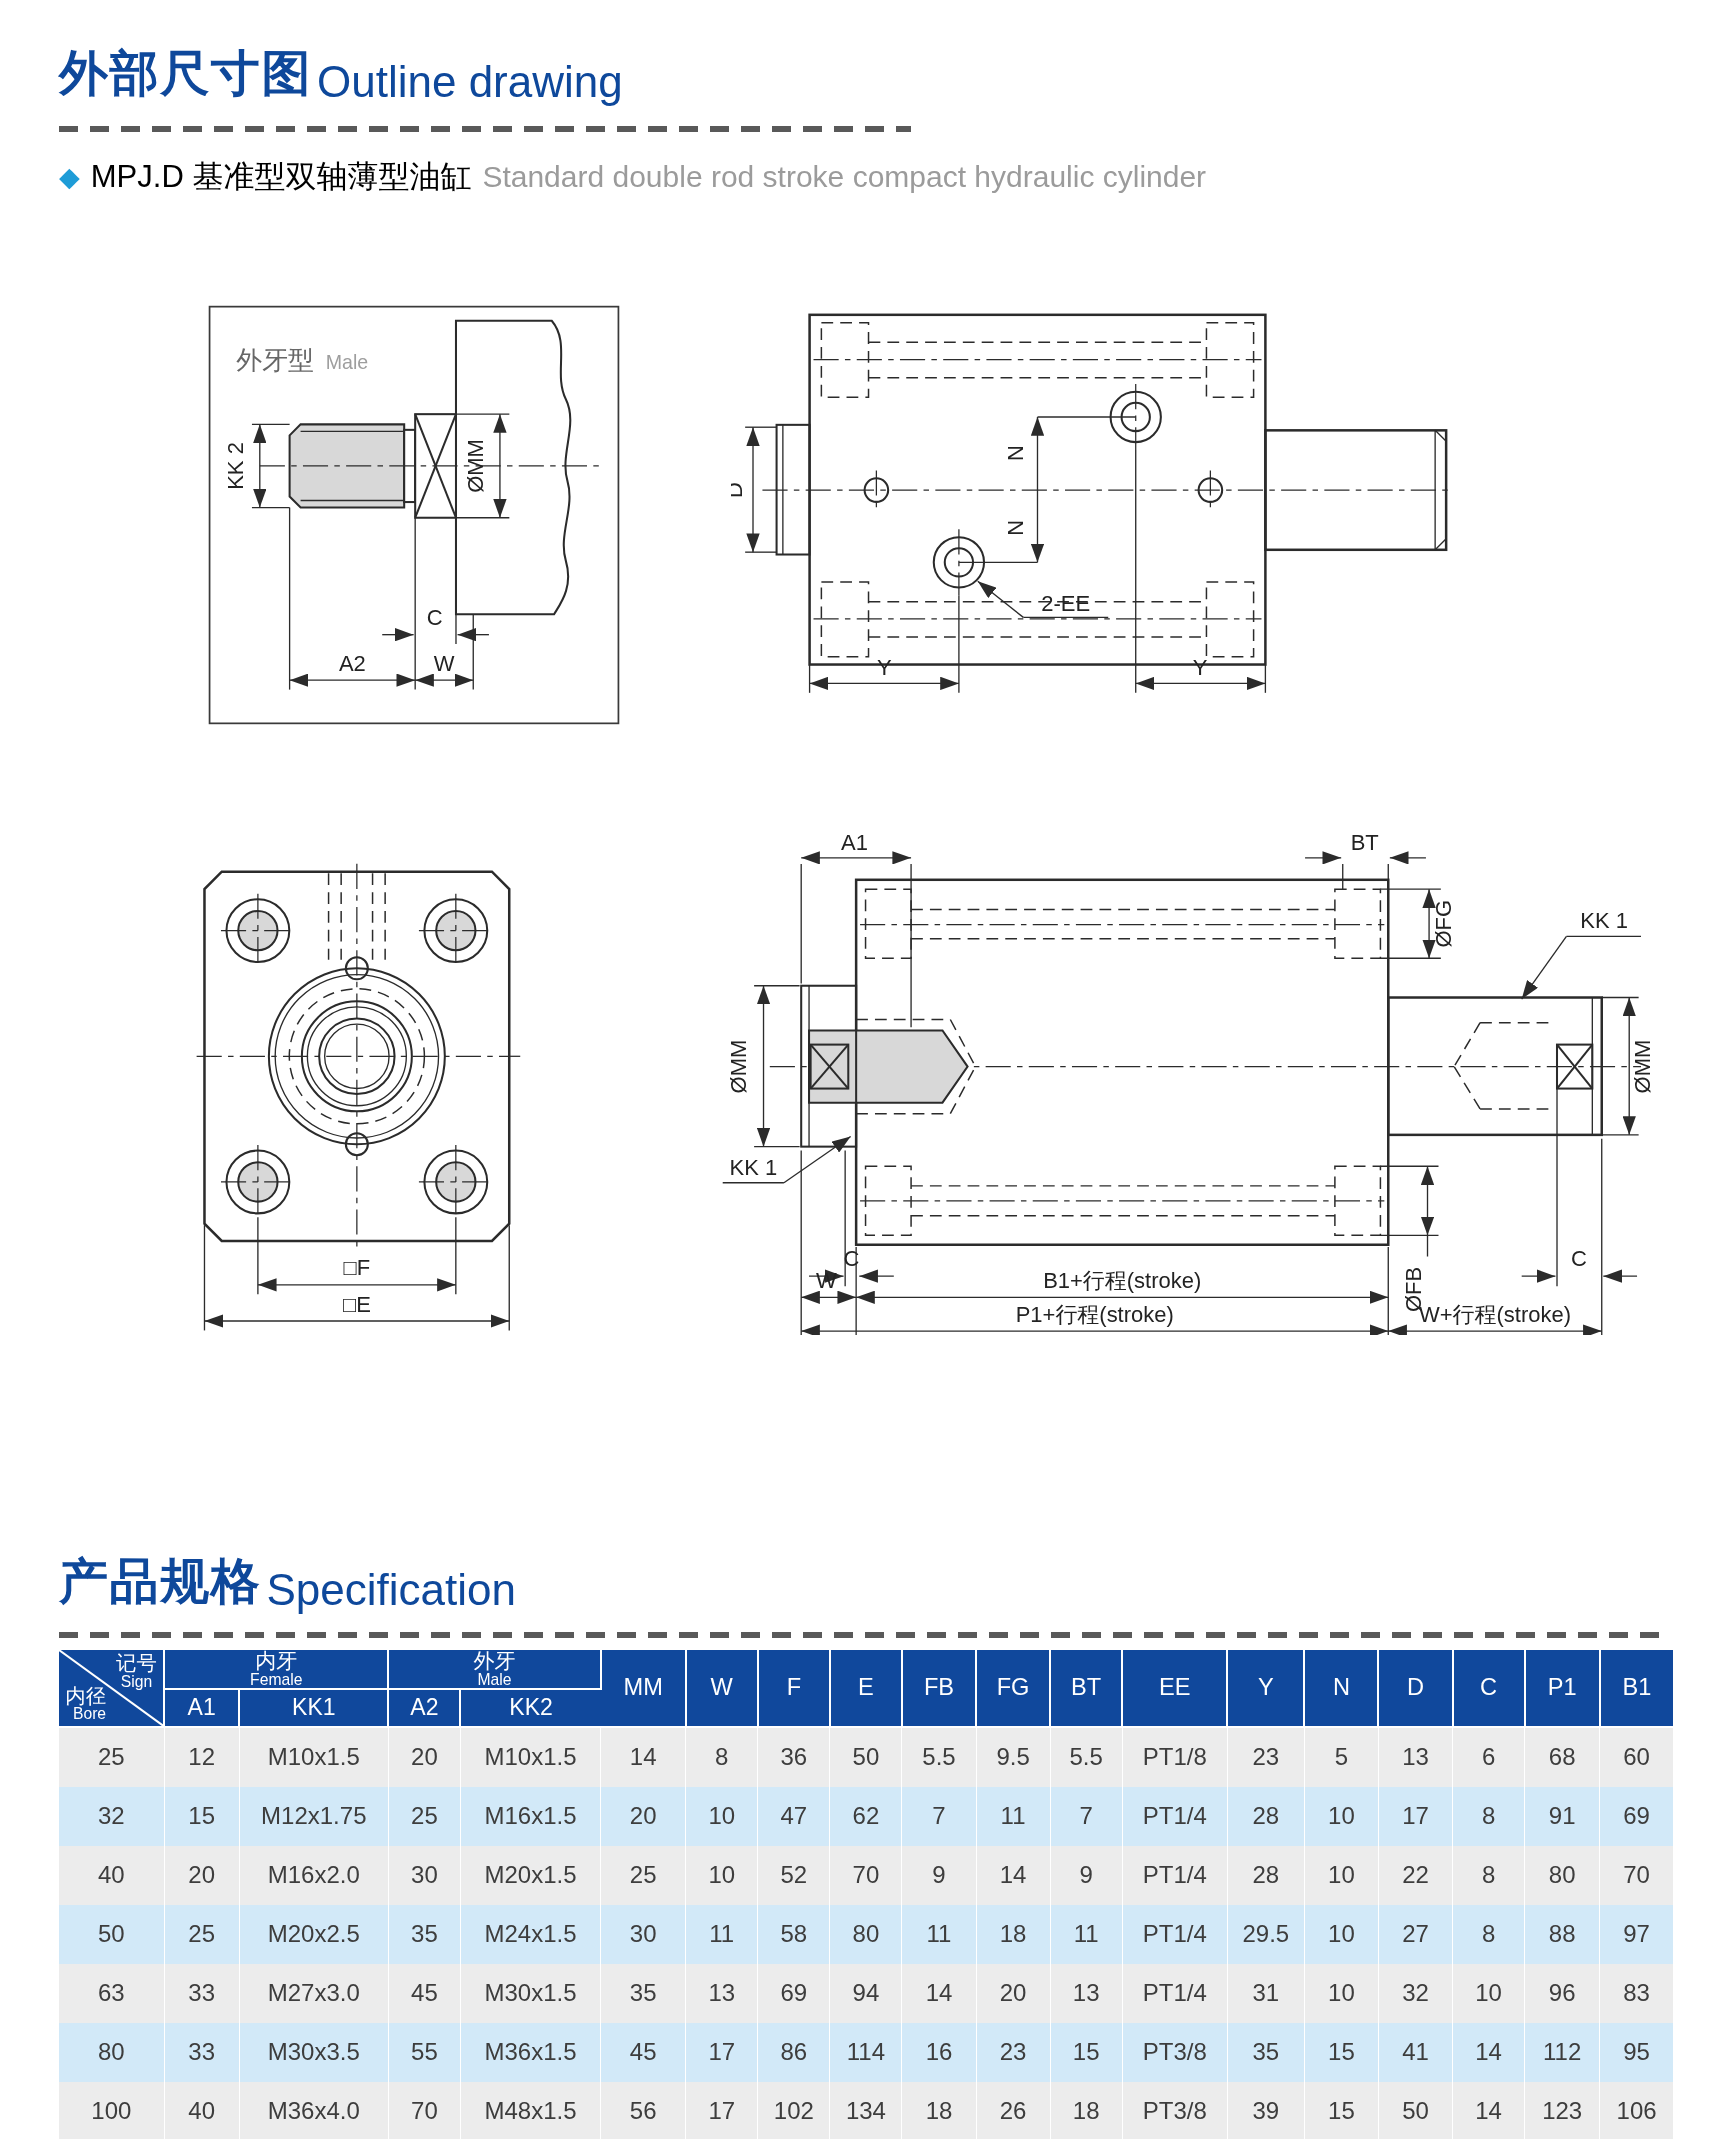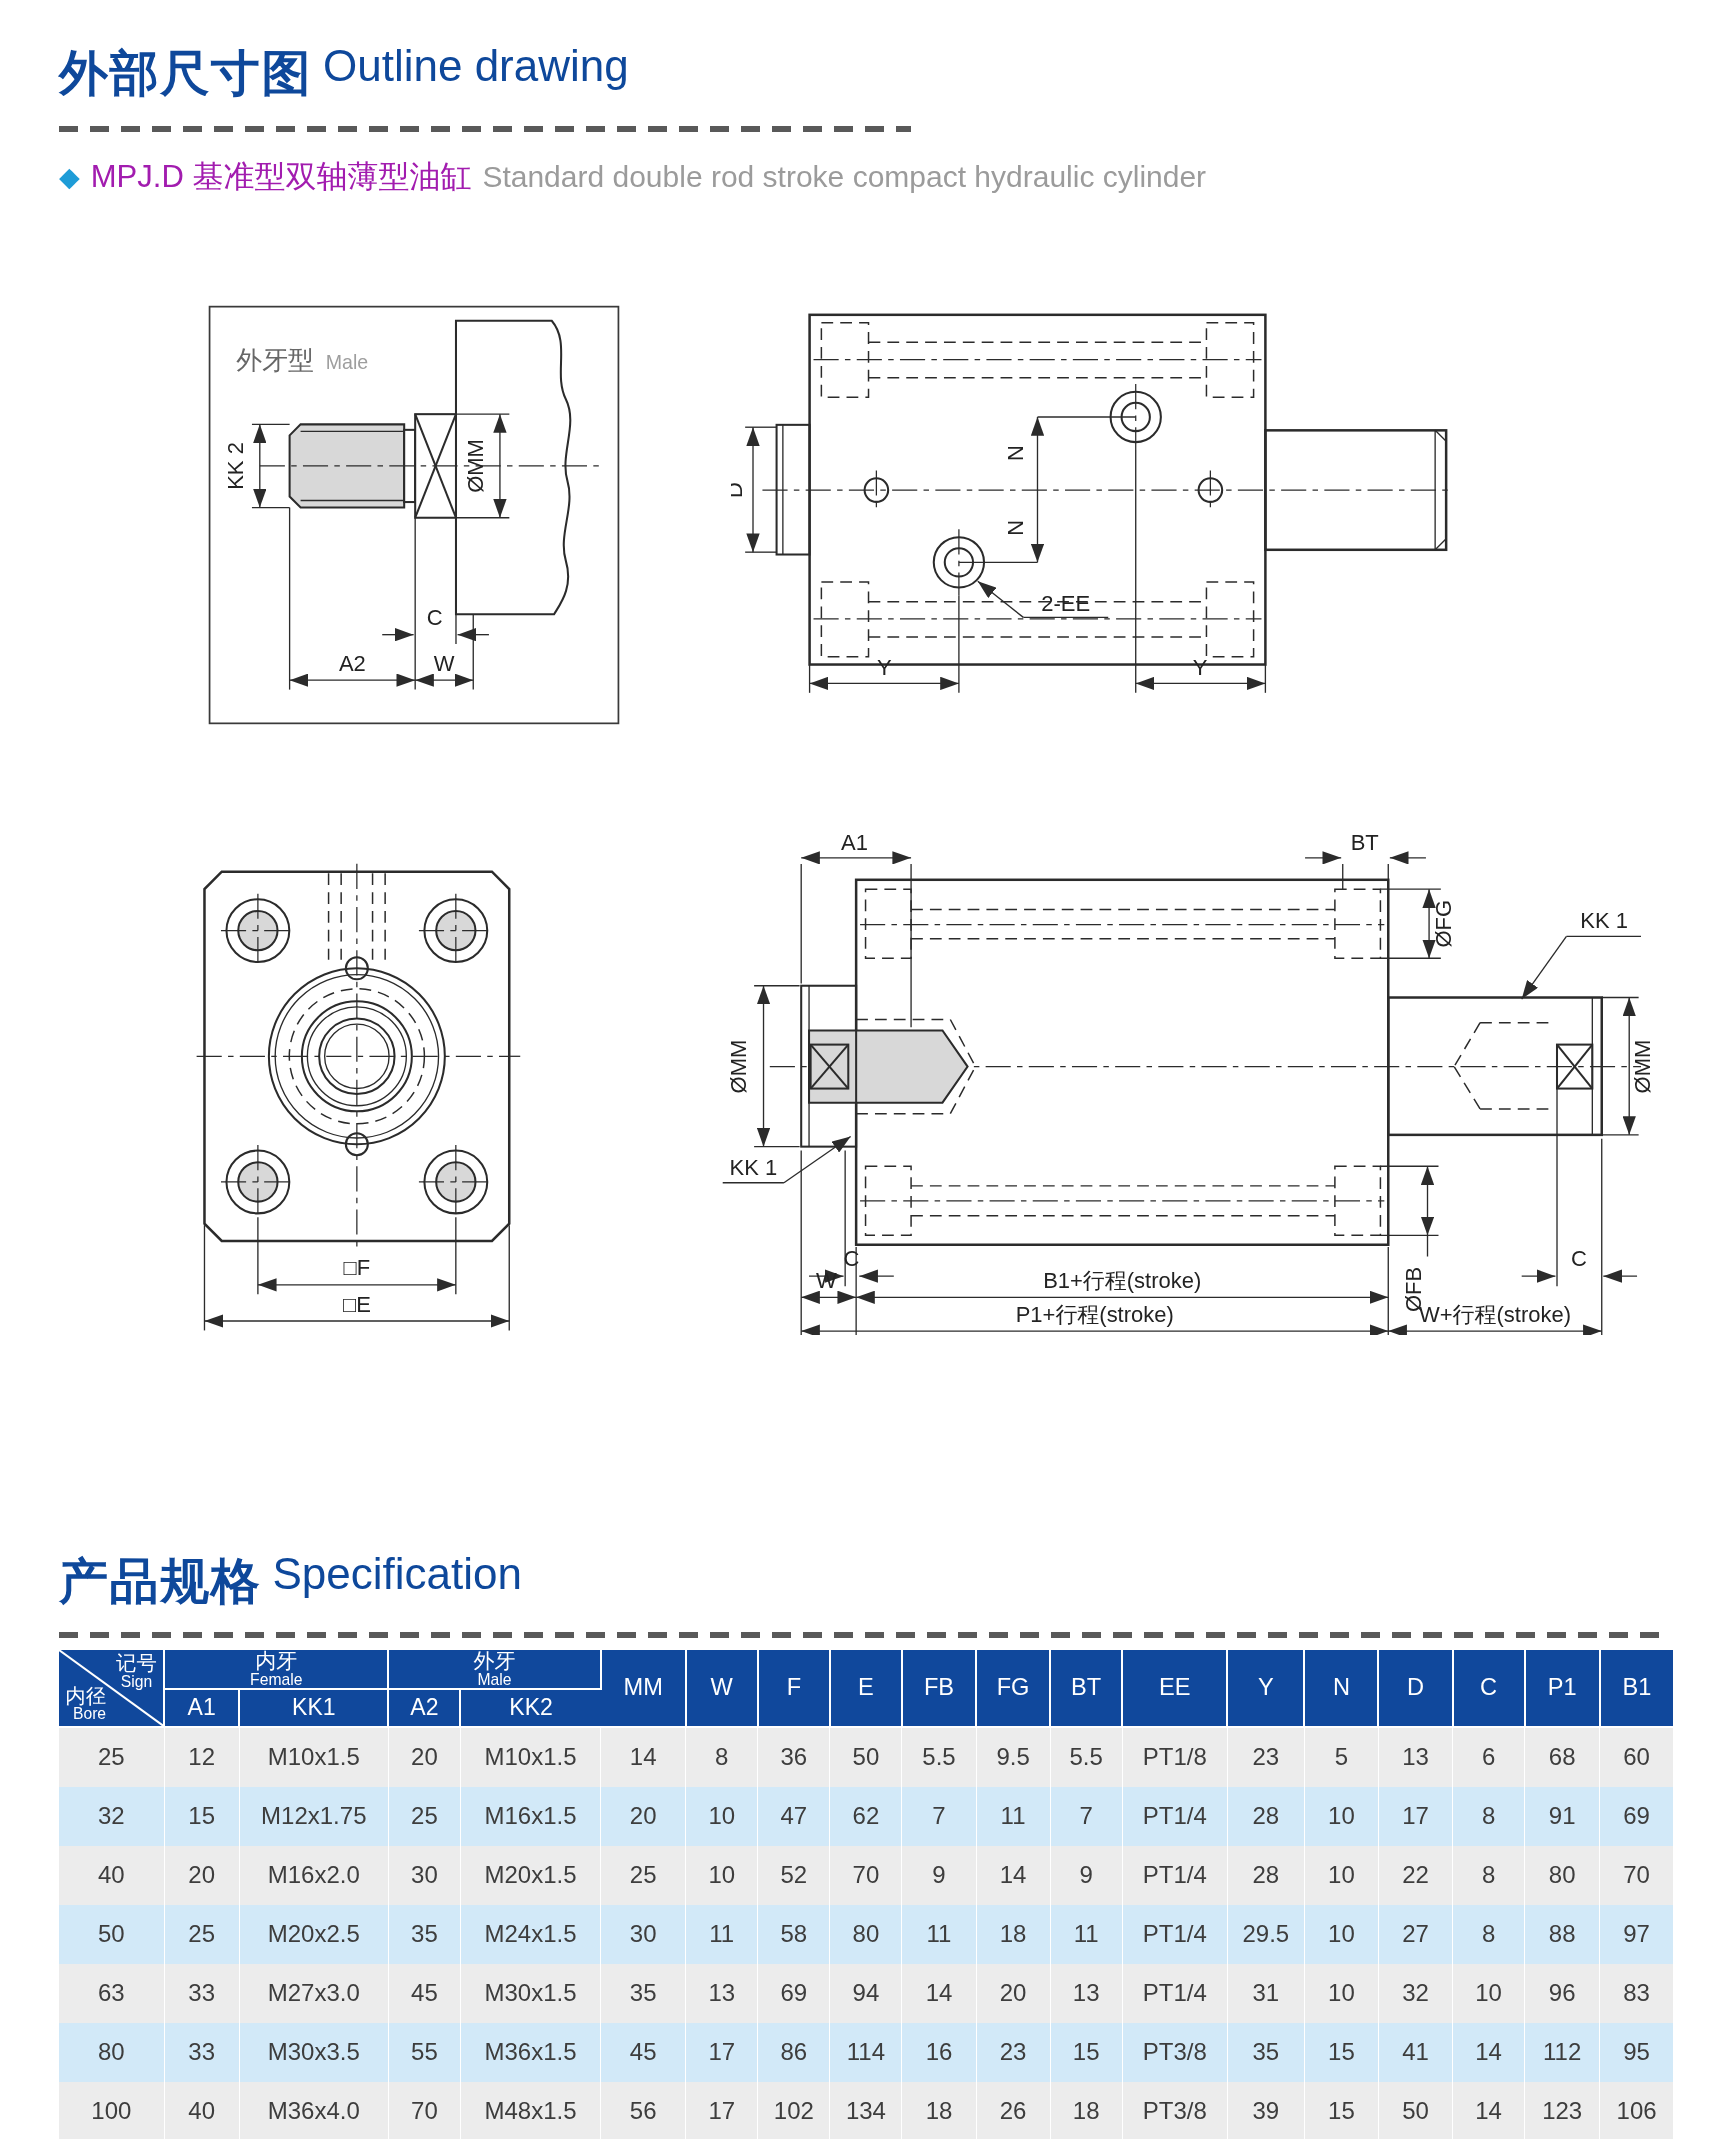--- a/index.html
+++ b/index.html
@@ -1,27 +1,27 @@
 <!DOCTYPE html>
 <html style="font-size:12.6px"><head>
 <meta charset="utf-8">
 <style>
   html,body{margin:0;padding:0;}
   body{
     position:relative;width:1728px;height:2140px;background:#ffffff;
     font-family:"Liberation Sans",sans-serif;overflow:hidden;
   }
   
-  .sec-title{position:absolute;left:59px;display:flex;align-items:flex-start;gap:11px;white-space:nowrap;}
+  .sec-title{position:absolute;left:59px;display:flex;align-items:flex-end;gap:5px;white-space:nowrap;}
   .sec-title .zh{font-size:49px;font-weight:bold;color:#0e489b;letter-spacing:1.6px;}
   .sec-title .en{font-size:44px;font-weight:500;color:#0e489b;}
   .dashes{position:absolute;height:5.5px;background:repeating-linear-gradient(90deg,#595959 0 19px,transparent 19px 31px);}
   .subtitle{position:absolute;left:59px;top:156px;display:flex;align-items:baseline;gap:11px;white-space:nowrap;}
   .subtitle .diamond{font-size:27px;color:#1e9cd7;align-self:center;}
-  .subtitle .zh{font-size:31px;color:#a21caf;}
+  .subtitle .zh{font-size:31px;color:#000000;}
   .subtitle .en{font-size:30px;color:#9b9b9b;}
   
   .drw{position:absolute;}
   svg text{font-family:"Liberation Sans",sans-serif;fill:#232323;font-size:28px;}
   svg text.ttl{font-size:33px;fill:#676767;}
   svg text.ttl-en{font-size:25px;fill:#9e9e9e;}
   .ln{stroke:#2b2b2b;fill:none;stroke-width:2.6;}
   .ln3{stroke:#2b2b2b;fill:none;stroke-width:3.2;}
   .thin{stroke:#2b2b2b;fill:none;stroke-width:1.7;}
   .dash{stroke:#2b2b2b;fill:none;stroke-width:1.9;stroke-dasharray:15 9;}

